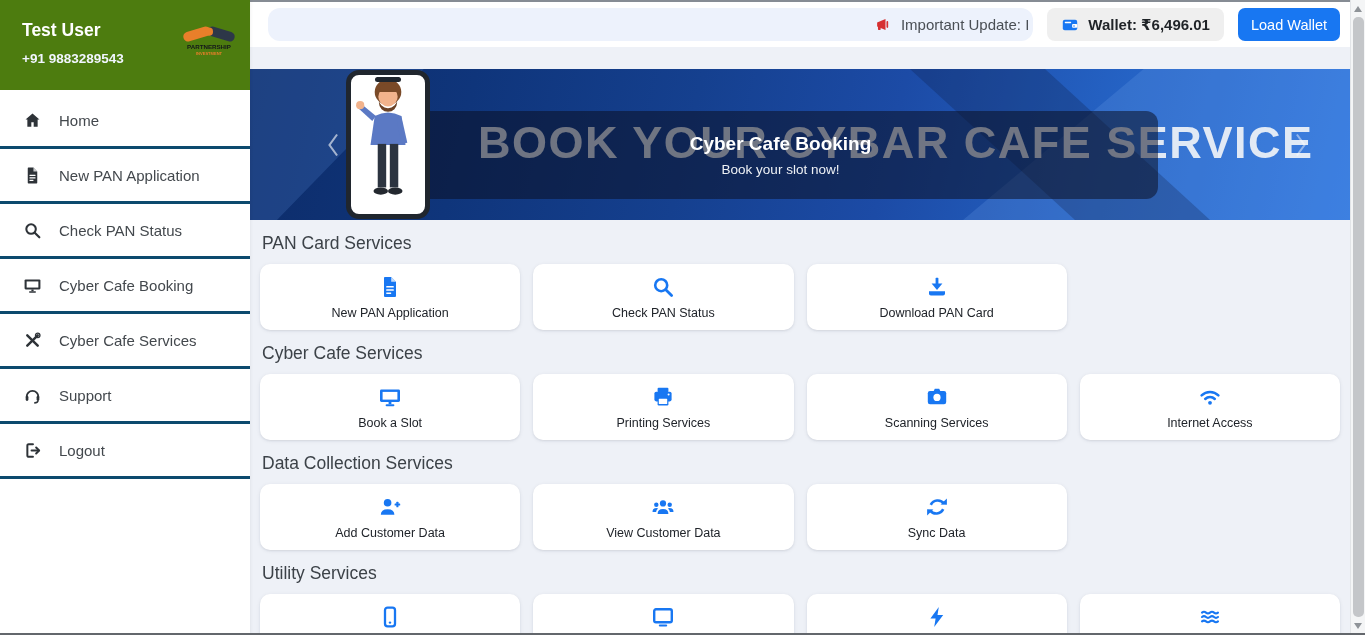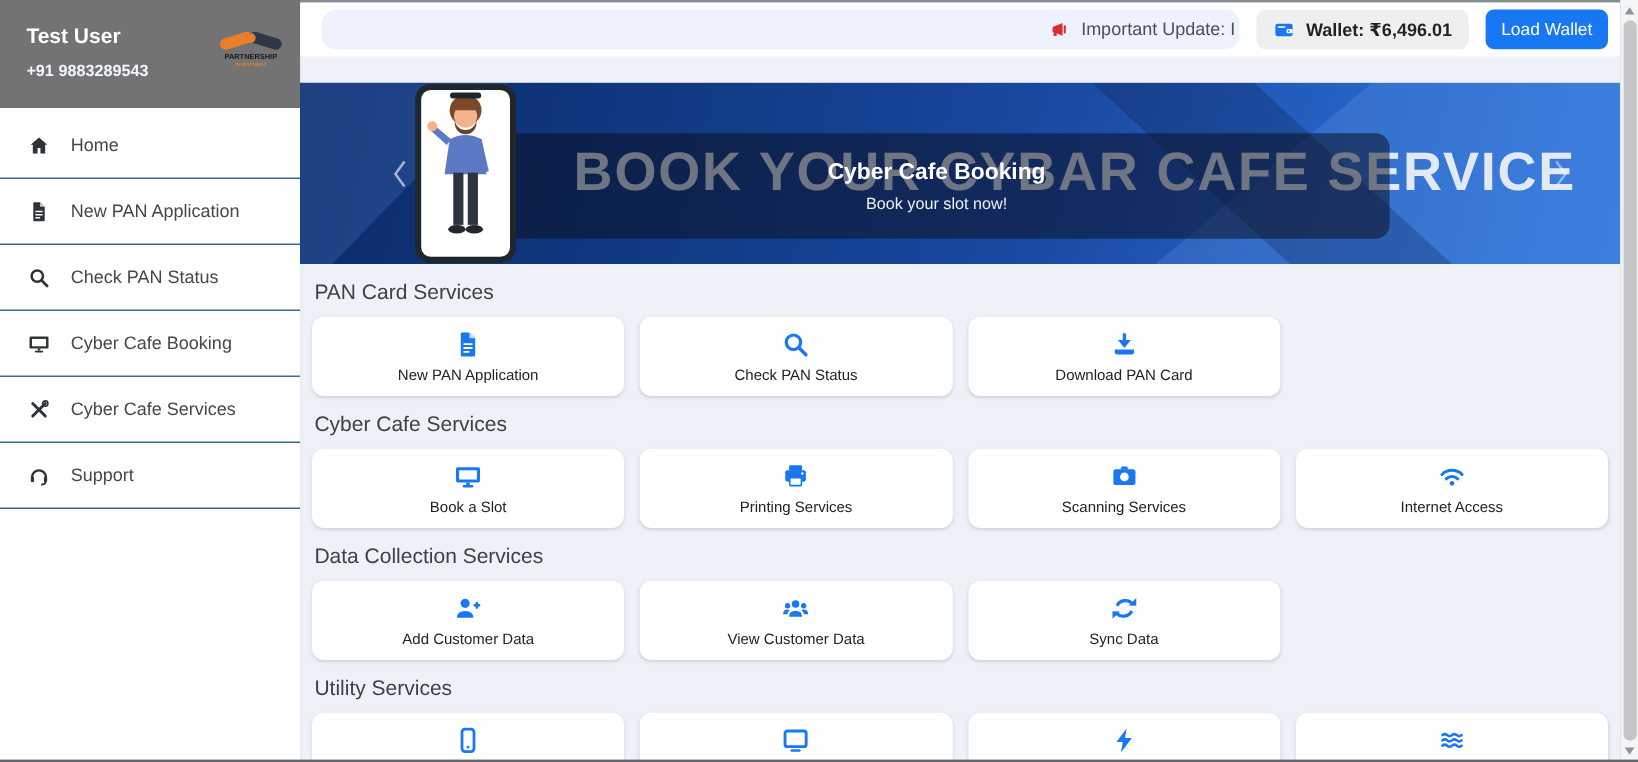--- a/index.html
+++ b/index.html
@@ -2,25 +2,25 @@
 <html><head>
 <meta charset="utf-8">
 <style>
   * { margin:0; padding:0; box-sizing:border-box; }
   html,body { width:1365px; height:635px; }
   body { font-family:"Liberation Sans","DejaVu Sans",sans-serif; background:#eef1f7; overflow:hidden; }
   #app { position:relative; width:1365px; height:635px; overflow:hidden; background:#eef1f7; }
 
   
   .sidebar { position:absolute; left:0; top:0; width:250px; height:635px; background:#fff; z-index:6; box-shadow:1px 0 3px rgba(0,0,0,.05); }
-  .sb-header { height:90px; background:#737373; display:flex; justify-content:space-between; align-items:flex-start; padding:16px 12px 0 22px; }
+  .sb-header { height:90px; background:#4d7c0f; display:flex; justify-content:space-between; align-items:flex-start; padding:16px 12px 0 22px; }
   .sb-name { color:#fff; font-size:17.5px; font-weight:bold; margin-top:4px; }
   .sb-phone { color:#f2f6ff; font-size:13.5px; margin-top:10px; font-weight:bold; }
   .sb-menu { padding-top:4px; }
-  .sb-item { height:55px; display:flex; align-items:center; gap:17px; padding-left:23px; border-bottom:1px solid #0c4a6e; cursor:pointer; }
+  .sb-item { height:55px; display:flex; align-items:center; gap:17px; padding-left:23px; border-bottom:3px solid #0c4a6e; cursor:pointer; }
   .sb-item .ic { width:19px; height:19px; color:#2e3338; flex:0 0 auto; }
   .sb-item span { font-size:15px; color:#43484d; }
 
   
   .main { position:absolute; left:250px; top:0; width:1100px; height:635px; }
 
   .topbar { height:47px; background:#fff; border-top:2px solid #868c94; display:flex; align-items:center; padding:0 10px 0 18px; gap:14px; }
   .update-box { flex:1; height:33px; background:#edf2fc; border-radius:12px; display:flex; align-items:center; justify-content:flex-end; gap:9px; overflow:hidden; padding-right:4px; }
   .update-box .ic { width:17px; height:17px; color:#d63031; flex:0 0 auto; }
   .update-text { font-size:15px; color:#4a4f55; white-space:nowrap; }
@@ -263,20 +263,26 @@
         <svg class="ic">
             <use href="#i-tools"></use>
           </svg>
         <span>Cyber Cafe Services</span>
       </div>
       <div class="sb-item">
         <svg class="ic">
             <use href="#i-headset"></use>
           </svg>
         <span>Support</span>
+      </div>
+      <div class="sb-item">
+        <svg class="ic">
+            <use href="#i-logout"></use>
+          </svg>
+        <span>Logout</span>
       </div>
     </nav>
   </aside>
 
   <div class="main">
 
     <div class="topbar">
       <div class="update-box">
         <svg class="ic">
             <use href="#i-megaphone"></use>

